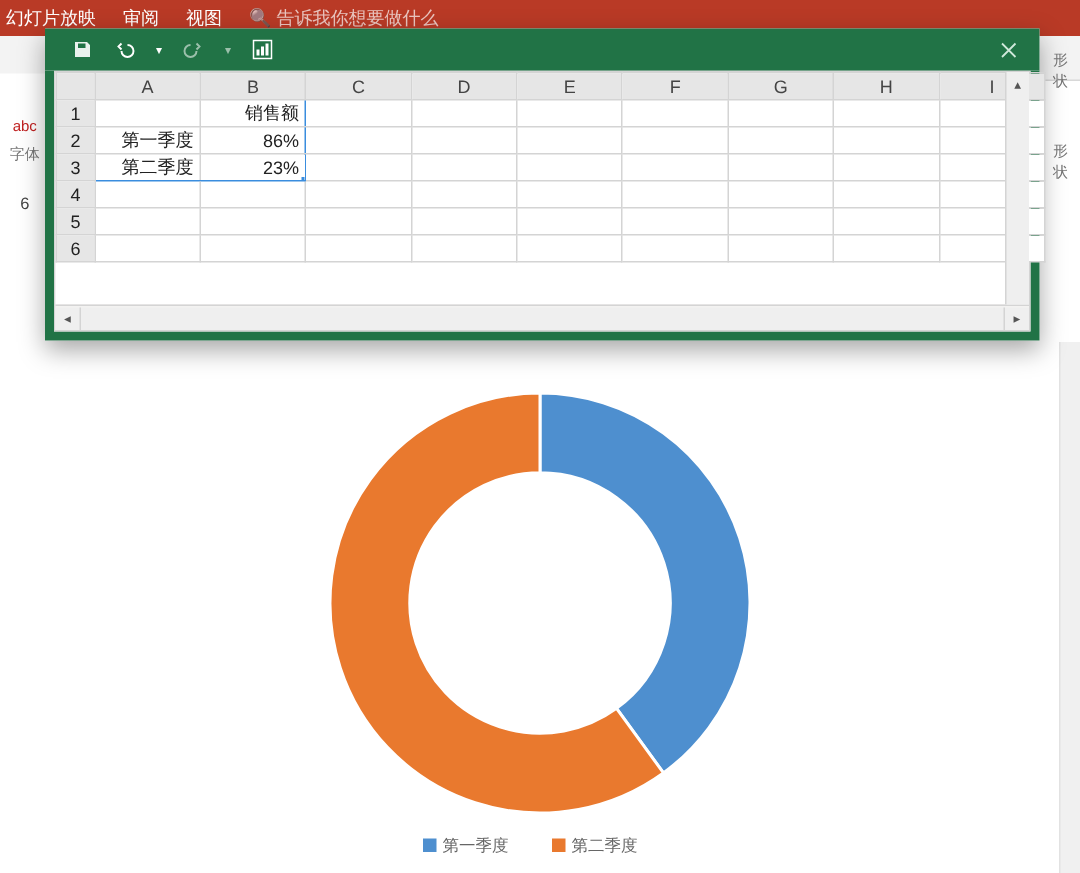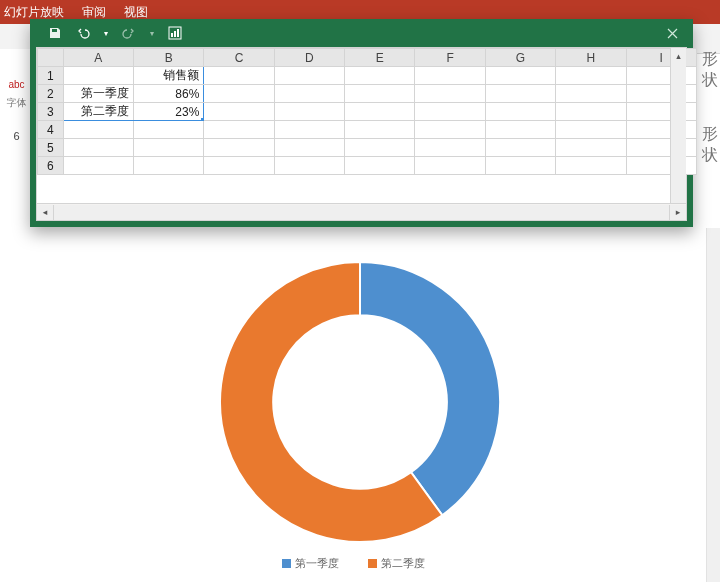--- a/index.html
+++ b/index.html
@@ -38,25 +38,25 @@
   padding-top: 30px;
   text-align: center;
   font-size: 11px;
   color: #555;
 }
 .side-left .label1 { margin-top: 6px; font-size: 10px; color: #777; }
 .side-left .num { margin-top: 20px; font-size: 11px; color: #444; }
 
 .side-right {
   position: absolute;
-  top: 16px;
+  top: 0;
   right: 0;
   width: 18px;
   color: #777;
-  font-size: 16px;
+  font-size: 10px;
 }
 .side-right div { margin-top: 33px; }
 
 .data-window {
   position: absolute;
   top: 19px;
   left: 30px;
   width: 663px;
   height: 208px;
   background: #fff;
@@ -221,20 +221,21 @@
   border-left: 1px solid #e2e2e2;
 }
 </style>
 </head>
 <body>
 
 <div class="ppt-ribbon">
   <span>幻灯片放映</span>
   <span>审阅</span>
   <span>视图</span>
+  <span style="opacity:.7">🔍 <span>告诉我你想要做什么</span></span>
 </div>
 <div class="ribbon-below"></div>
 
 <div class="side-left">
   <div style="color:#c02020;font-size:10px">abc</div>
   <div class="label1">字体</div>
   <div class="num">6</div>
 </div>
 
 <div class="side-right">

